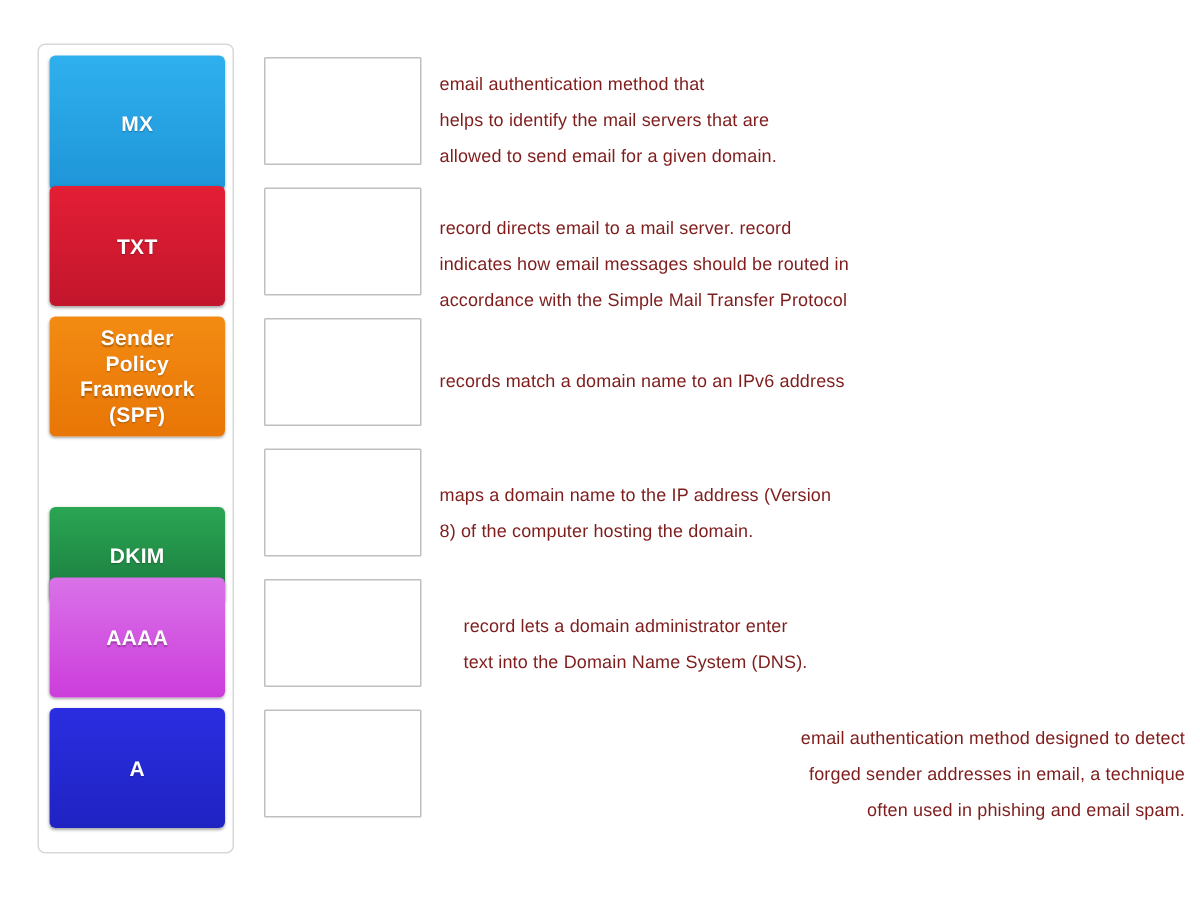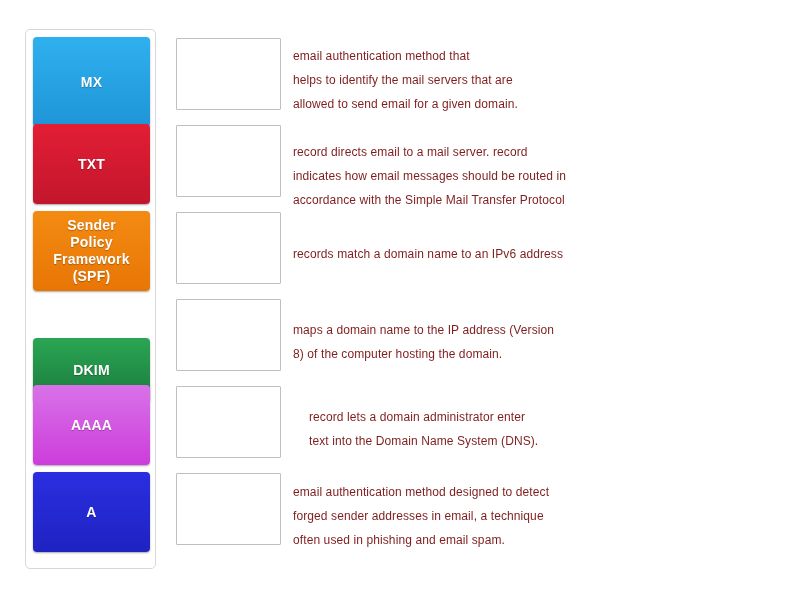--- a/index.html
+++ b/index.html
@@ -125,18 +125,18 @@
 helps to identify the mail servers that are
 allowed to send email for a given domain.</div>
       <div class="definition" style="top: 140px;">record directs email to a mail server. record
 indicates how email messages should be routed in
 accordance with the Simple Mail Transfer Protocol</div>
       <div class="definition" style="top: 242px;">records match a domain name to an IPv6 address</div>
       <div class="definition" style="top: 318px;">maps a domain name to the IP address (Version
 8) of the computer hosting the domain.</div>
       <div class="definition" style="top: 405px; margin-left: 16px;">record lets a domain administrator enter
 text into the Domain Name System (DNS).</div>
-      <div class="definition" style="top: 480px;">email authentication method designed to detect
+      <div class="definition" style="top: 480px; text-align: right;">email authentication method designed to detect
 forged sender addresses in email, a technique
 often used in phishing and email spam.</div>
     </div>
 
 </div>
 
 </body></html>

